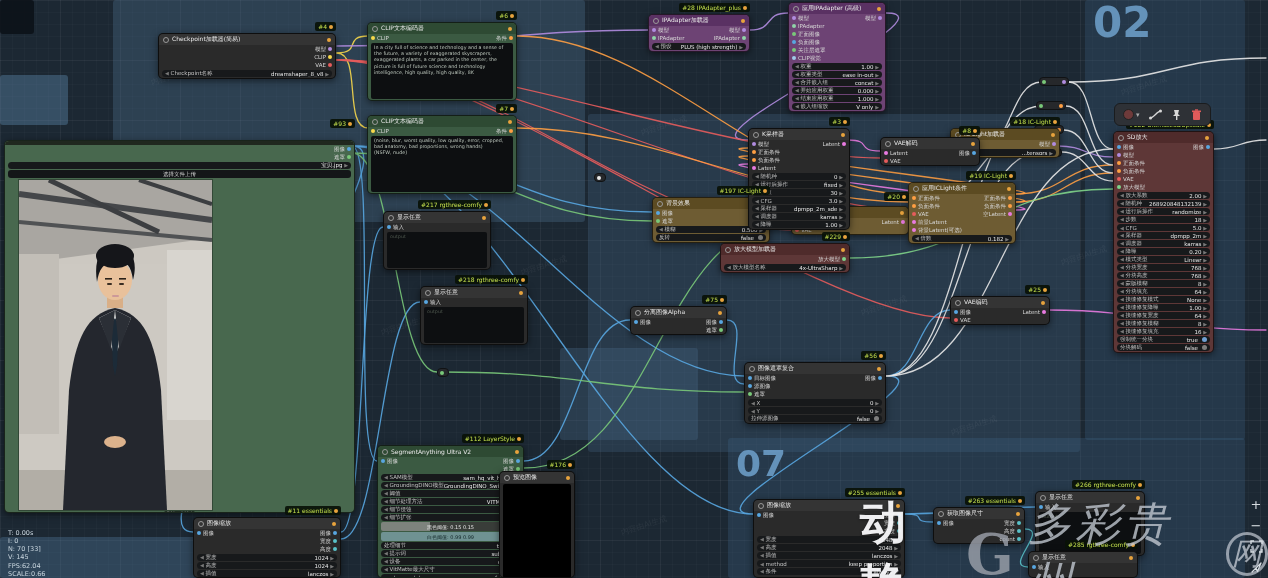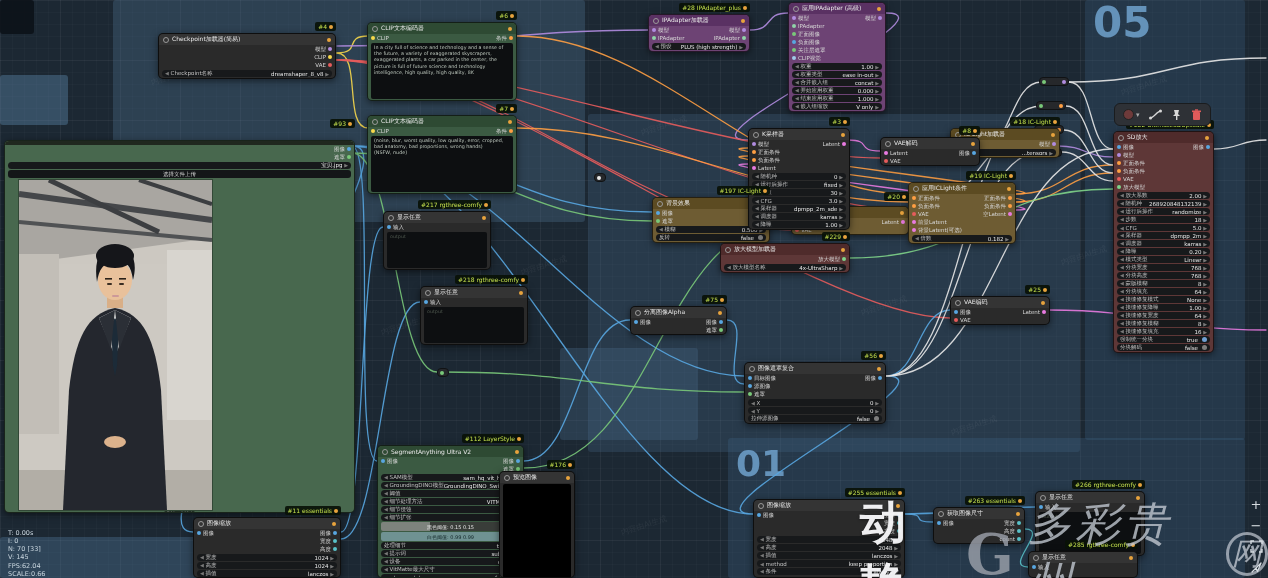--- a/index.html
+++ b/index.html
@@ -137,23 +137,23 @@
       </div>
       <div class="zbtn">
         <svg width="13" height="13" viewBox="0 0 13 13">
           <path d="M2,11 L11,2 L7.5,10.5 L6,7 Z" stroke="#d5dbe0" stroke-width="1.2" fill="none" stroke-linejoin="round"></path>
         </svg>
       </div>
     </div>
 <div class="panel" style="left: 113px; top: 0px; width: 472px; height: 222px; background: rgba(82, 118, 150, 0.32);"></div>
     <div class="panel" style="left: 588px; top: 114px; width: 492px; height: 338px; background: rgba(72, 108, 140, 0.28);"></div>
     <div class="panel" style="left: 1085px; top: 0px; width: 160px; height: 440px; background: rgba(60, 96, 130, 0.3);"></div>
-    <div class="glabel" style="left: 1093px; top: 2px; font-size: 42px;">05</div>
+    <div class="glabel" style="left: 1093px; top: 2px; font-size: 42px;">02</div>
     <div class="panel" style="left: 728px; top: 438px; width: 517px; height: 140px; background: rgba(62, 100, 132, 0.3);"></div>
-    <div class="glabel" style="left: 736px; top: 446px; font-size: 36px;">01</div>
+    <div class="glabel" style="left: 736px; top: 446px; font-size: 36px;">07</div>
     <div class="panel" style="left: 560px; top: 348px; width: 138px; height: 92px; background: rgba(70, 106, 138, 0.32);"></div>
     <div class="panel" style="left: 0px; top: 75px; width: 68px; height: 50px; background: rgba(96, 138, 176, 0.4);"></div>
     <div class="panel" style="left: 0px; top: 537px; width: 310px; height: 41px; background: rgba(80, 118, 152, 0.38);"></div>
     <div class="panel" style="left: 207px; top: 537px; width: 33px; height: 41px; background: rgba(18, 22, 26, 0.95);"></div>
     <div class="panel" style="left: 0px; top: 0px; width: 34px; height: 34px; background: rgba(12, 18, 24, 0.9);"></div>
     <div class="aiwm" style="left: 150px; top: 70px;">内容由AI生成</div>
     <div class="aiwm" style="left: 420px; top: 40px;">内容由AI生成</div>
     <div class="aiwm" style="left: 80px; top: 210px;">内容由AI生成</div>
     <div class="aiwm" style="left: 640px; top: 120px;">内容由AI生成</div>
     <div class="aiwm" style="left: 520px; top: 260px;">内容由AI生成</div>

